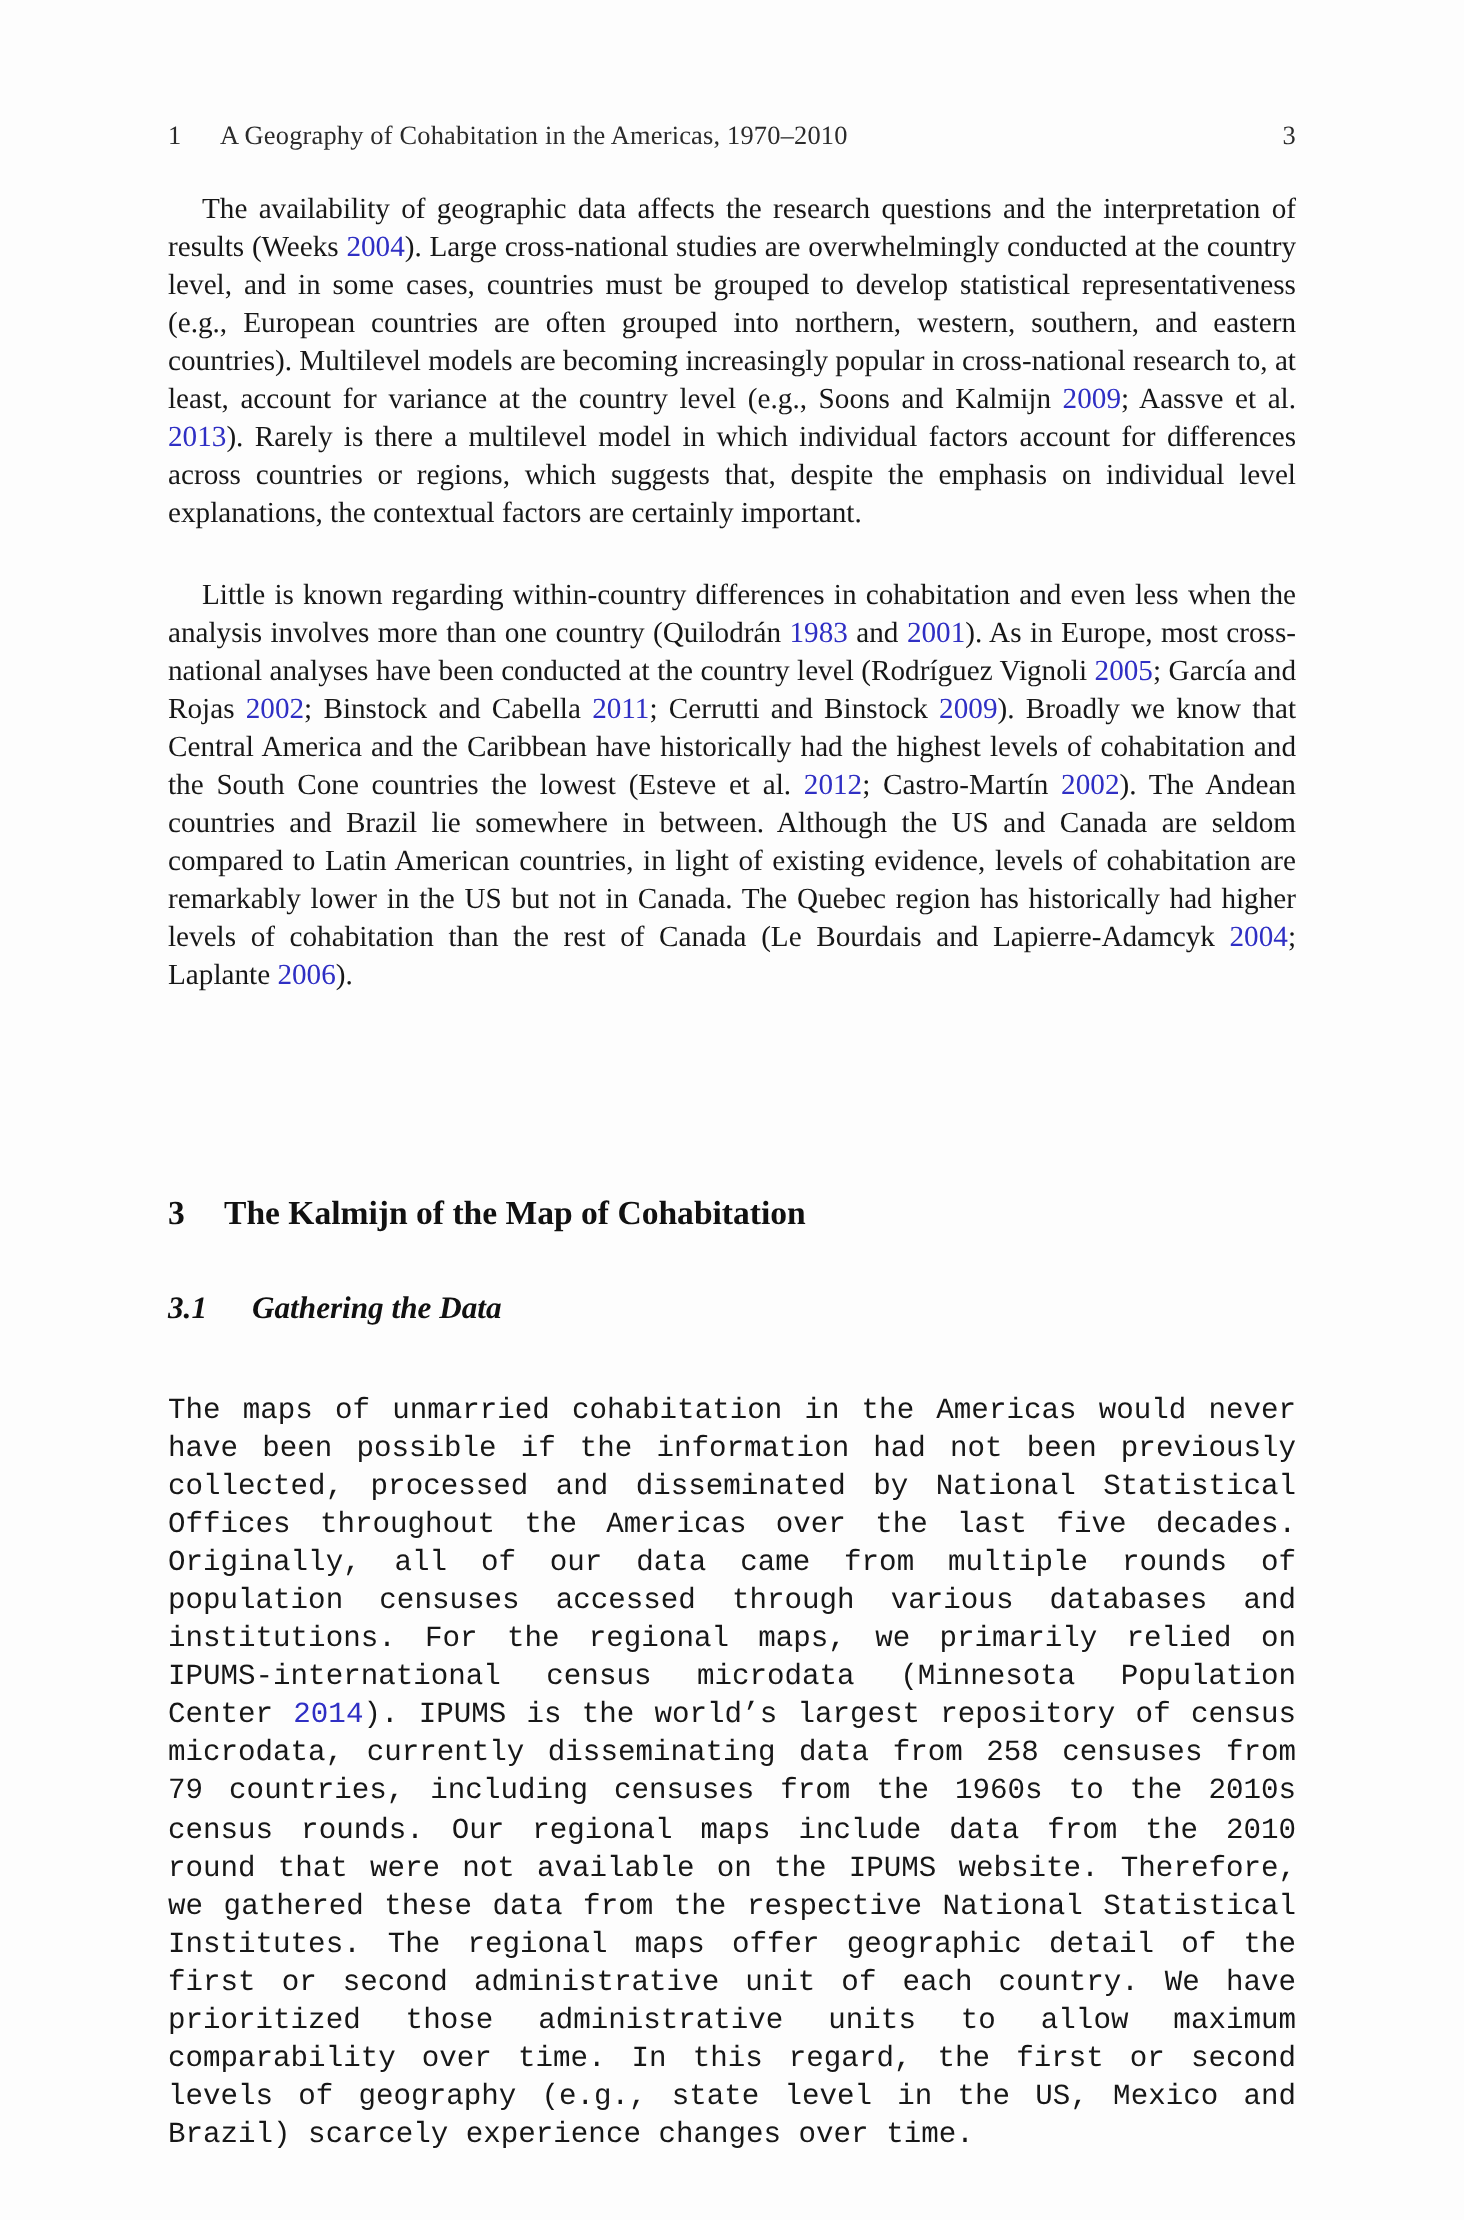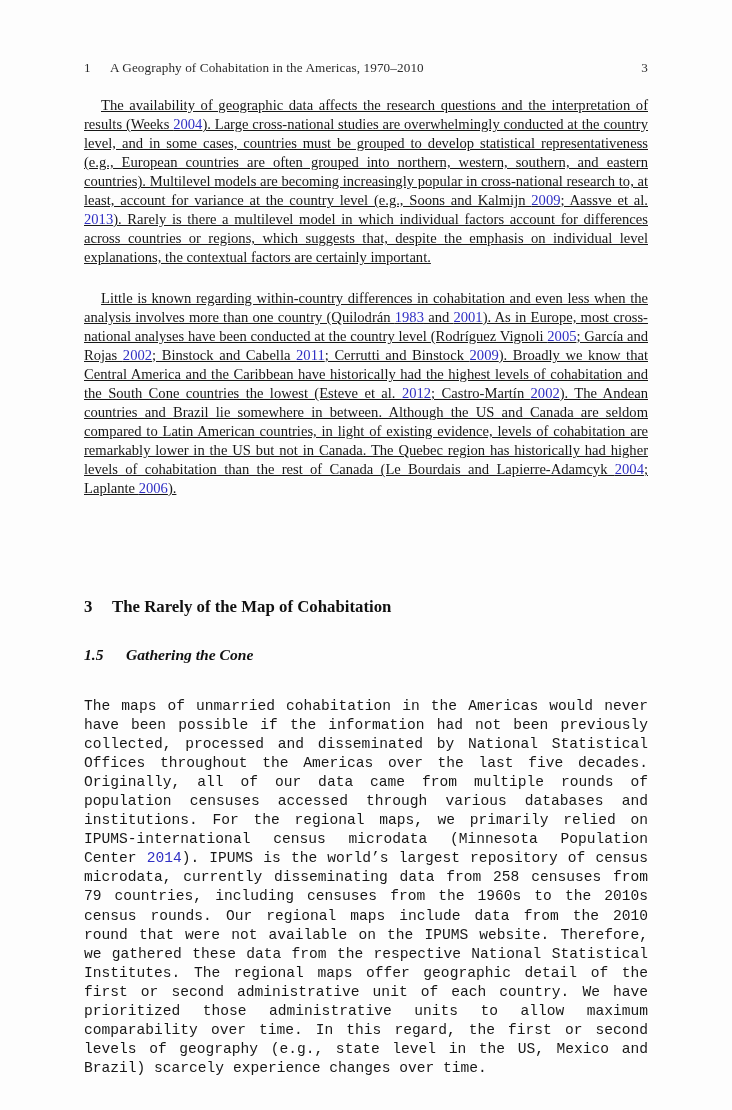--- a/index.html
+++ b/index.html
@@ -65,21 +65,20 @@
     margin: 0;
     font-size: 14.6px;
     line-height: 19.05px;
     text-align: justify;
     text-justify: inter-word;
     color: #171717;
     hyphens: manual;
   }
   p.para.indent {
     text-indent: 17px;
-    text-decoration: underline;
   }
   p.para.noindent {
     text-indent: 0;
     font-family: Liberation Mono, monospace;
   }
   .cit {
     color: #2f2fc4;
   }
 
   
@@ -137,25 +136,25 @@
   <div class="body blk-a">
     <p class="para indent"><span>The availability of geographic data affects the research questions and the interpretation of results (Weeks </span><span class="cit">2004</span><span>). Large cross-national studies are overwhelmingly conducted at the country level, and in some cases, countries must be grouped to develop statistical representativeness (e.g., European countries are often grouped into northern, western, southern, and eastern countries). Multilevel models are becoming increasingly popular in cross-national research to, at least, account for variance at the country level (e.g., Soons and Kalmijn </span><span class="cit">2009</span><span>; Aassve et al. </span><span class="cit">2013</span><span>). Rarely is there a multilevel model in which individual factors account for differences across countries or regions, which suggests that, despite the emphasis on individual level explanations, the contextual factors are certainly important.</span></p>
   </div>
 
   <div class="body blk-b">
     <p class="para indent"><span>Little is known regarding within-country differences in cohabitation and even less when the analysis involves more than one country (Quilodrán </span><span class="cit">1983</span><span> and </span><span class="cit">2001</span><span>). As in Europe, most cross-national analyses have been conducted at the country level (Rodríguez Vignoli </span><span class="cit">2005</span><span>; García and Rojas </span><span class="cit">2002</span><span>; Binstock and Cabella </span><span class="cit">2011</span><span>; Cerrutti and Binstock </span><span class="cit">2009</span><span>). Broadly we know that Central America and the Caribbean have historically had the highest levels of cohabitation and the South Cone countries the lowest (Esteve et al. </span><span class="cit">2012</span><span>; Castro-Martín </span><span class="cit">2002</span><span>). The Andean countries and Brazil lie somewhere in between. Although the US and Canada are seldom compared to Latin American countries, in light of existing evidence, levels of cohabitation are remarkably lower in the US but not in Canada. The Quebec region has historically had higher levels of cohabitation than the rest of Canada (Le Bourdais and Lapierre-Adamcyk </span><span class="cit">2004</span><span>; Laplante </span><span class="cit">2006</span><span>).</span></p>
   </div>
 
   <div class="h1 sec3">
     <span class="num">3</span>
-    <span>The Rarely of the Map of Cohabitation</span>
+    <span>The Kalmijn of the Map of Cohabitation</span>
   </div>
 
   <div class="h2 sec31">
-    <span class="num">1.5</span>
-    <span>Gathering the Cone</span>
+    <span class="num">3.1</span>
+    <span>Gathering the Data</span>
   </div>
 
   <div class="body blk-c">
     <p class="para noindent"><span>The maps of unmarried cohabitation in the Americas would never have been possible if the information had not been previously collected, processed and disseminated by National Statistical Offices throughout the Americas over the last five decades. Originally, all of our data came from multiple rounds of population censuses accessed through various databases and institutions. For the regional maps, we primarily relied on IPUMS-international census microdata (Minnesota Population Center </span><span class="cit">2014</span><span>). IPUMS is the world’s largest repository of census microdata, currently disseminating data from 258 censuses from 79 countries, including censuses from the 1960s to the 2010s census rounds. Our regional maps include data from the 2010 round that were not available on the IPUMS website. Therefore, we gathered these data from the respective National Statistical Institutes. The regional maps offer geographic detail of the first or second administrative unit of each country. We have prioritized those administrative units to allow maximum comparability over time. In this regard, the first or second levels of geography (e.g., state level in the US, Mexico and Brazil) scarcely experience changes over time.</span></p>
   </div>
 
 </div>
 
 </body></html>

